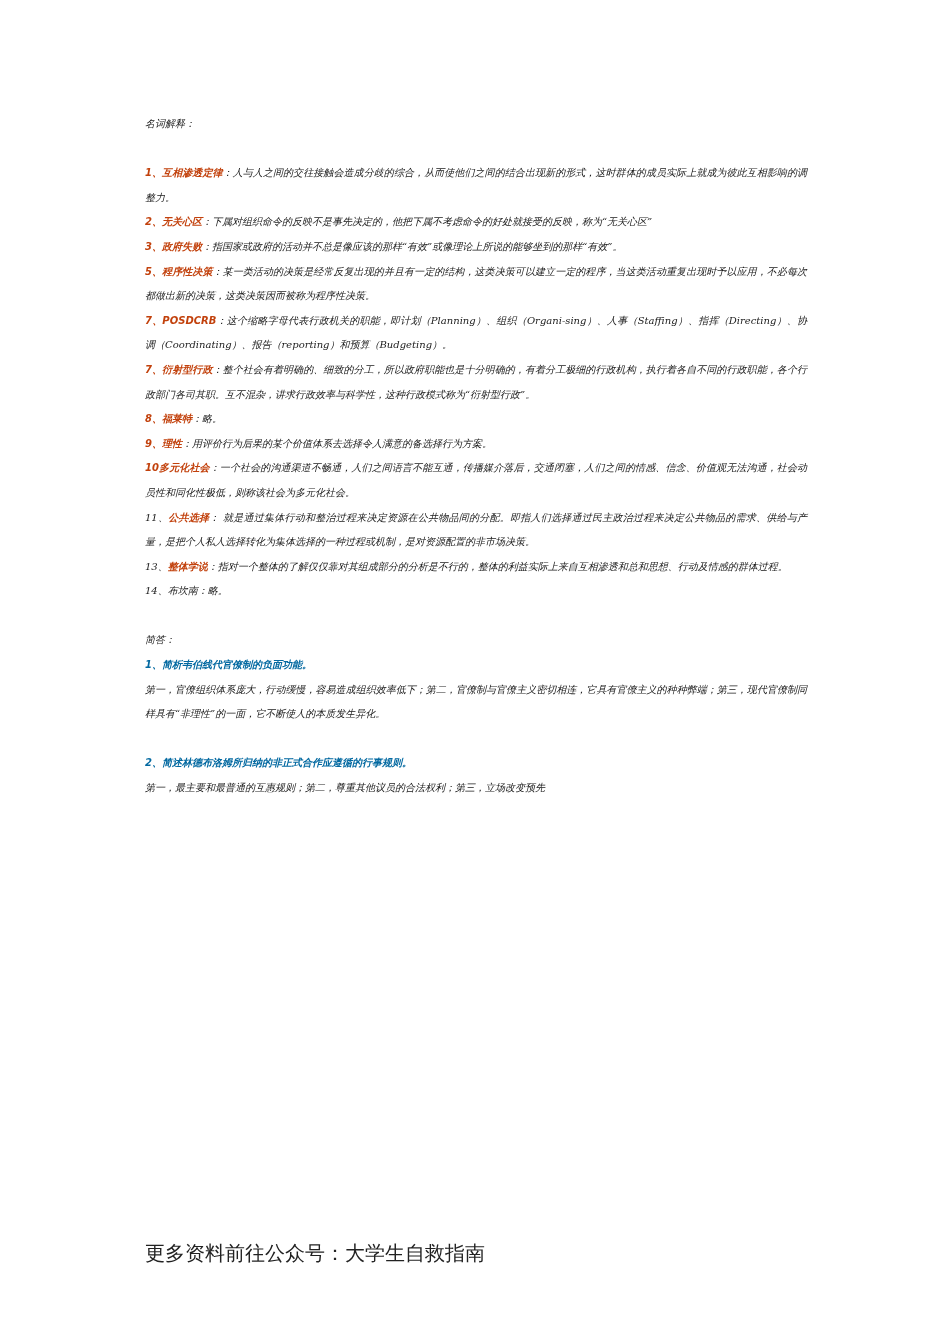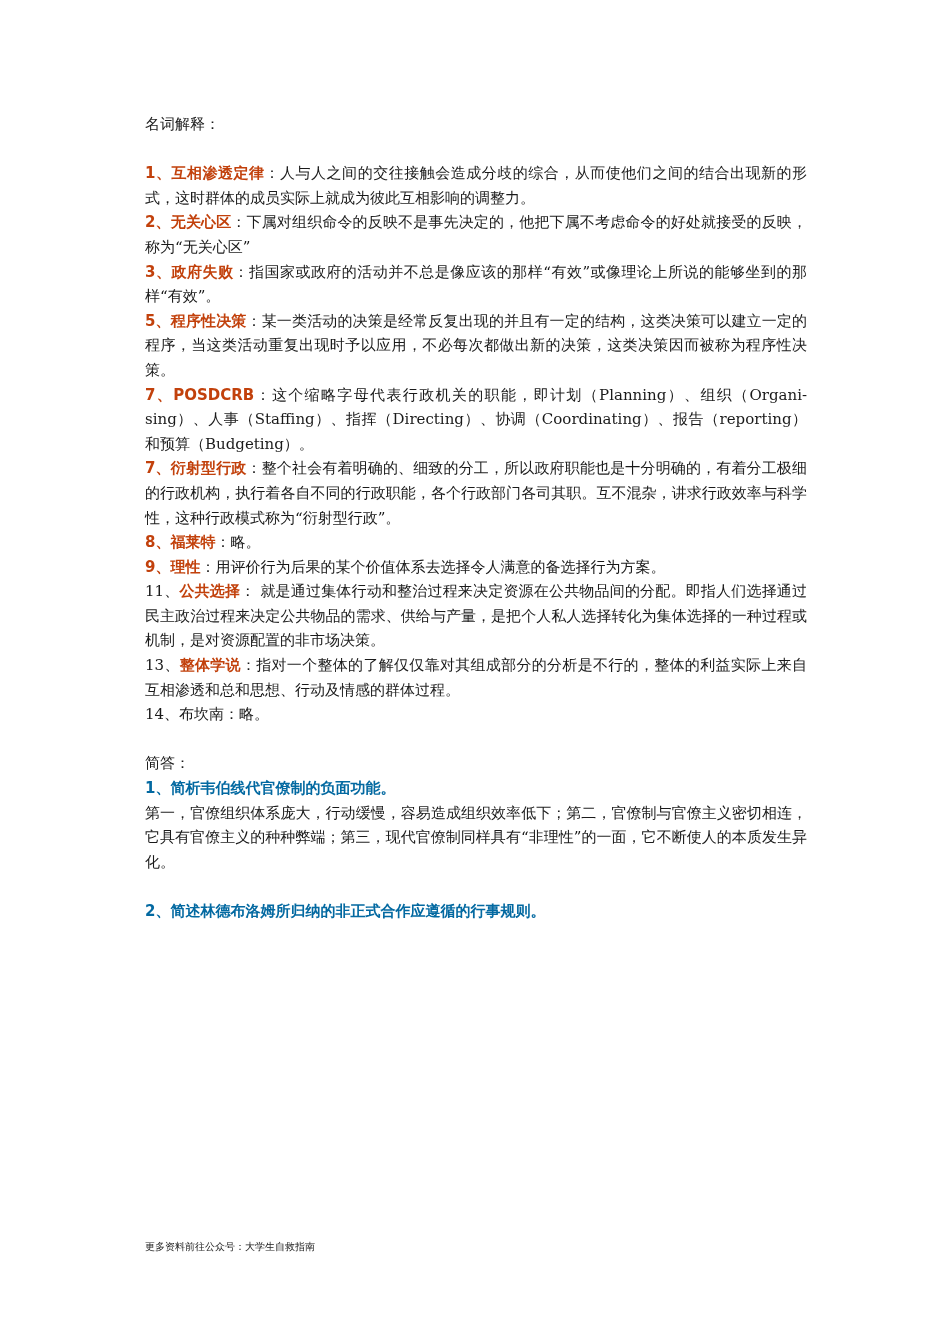--- a/index.html
+++ b/index.html
@@ -1,55 +1,58 @@
 <!DOCTYPE html>
 <html><head>
 <meta charset="utf-8">
 <style>
   html, body { margin: 0; padding: 0; background: #ffffff; }
   body { width: 950px; height: 1344px; position: relative; overflow: hidden; }
   .page {
     position: absolute; left: 145px; top: 112px; width: 662px;
     font-family: "DejaVu Serif", "Liberation Serif", serif;
-    font-size: 15px; line-height: 24.6px; color: #1a1a1a;
+    font-size: 10px; line-height: 24.6px; color: #1a1a1a;
     text-align: justify;
+    font-style: italic;
   }
   .p { margin: 0; }
   .gap { height: 24.6px; }
   .term { color: #c2410c; font-family: "DejaVu Sans", "Liberation Sans", sans-serif; font-weight: bold; }
   .q { font-family: "DejaVu Sans", "Liberation Sans", sans-serif; font-weight: bold; color: #0369a1; }
   .footer {
     position: absolute; left: 145px; top: 1240px;
     font-family: Liberation Mono, monospace;
-    font-size: 10px; color: #222;
+    font-size: 20px; color: #222;
   }
 </style>
 </head>
 <body>
 
 <div class="page">
   <p class="p">名词解释：</p>
   <div class="gap"></div>
 
   <div id="defs">
       <p class="p"><span></span><span class="term">1、互相渗透定律</span><span>：</span><span>人与人之间的交往接触会造成分歧的综合，从而使他们之间的结合出现新的形式，这时群体的成员实际上就成为彼此互相影响的调整力。</span></p>
       <p class="p"><span></span><span class="term">2、无关心区</span><span>：</span><span>下属对组织命令的反映不是事先决定的，他把下属不考虑命令的好处就接受的反映，称为“无关心区”</span></p>
       <p class="p"><span></span><span class="term">3、政府失败</span><span>：</span><span>指国家或政府的活动并不总是像应该的那样“有效”或像理论上所说的能够坐到的那样“有效”。</span></p>
       <p class="p"><span></span><span class="term">5、程序性决策</span><span>：</span><span>某一类活动的决策是经常反复出现的并且有一定的结构，这类决策可以建立一定的程序，当这类活动重复出现时予以应用，不必每次都做出新的决策，这类决策因而被称为程序性决策。</span></p>
       <p class="p"><span></span><span class="term">7、POSDCRB</span><span>：</span><span>这个缩略字母代表行政机关的职能，即计划（Planning）、组织（Organi-sing）、人事（Staffing）、指挥（Directing）、协调（Coordinating）、报告（reporting）和预算（Budgeting）。</span></p>
       <p class="p"><span></span><span class="term">7、衍射型行政</span><span>：</span><span>整个社会有着明确的、细致的分工，所以政府职能也是十分明确的，有着分工极细的行政机构，执行着各自不同的行政职能，各个行政部门各司其职。互不混杂，讲求行政效率与科学性，这种行政模式称为“衍射型行政”。</span></p>
       <p class="p"><span></span><span class="term">8、福莱特</span><span>：</span><span>略。</span></p>
       <p class="p"><span></span><span class="term">9、理性</span><span>：</span><span>用评价行为后果的某个价值体系去选择令人满意的备选择行为方案。</span></p>
+      <p class="p"><span></span><span class="term">10多元化社会</span><span>：</span><span>一个社会的沟通渠道不畅通，人们之间语言不能互通，传播媒介落后，交通闭塞，人们之间的情感、信念、价值观无法沟通，社会动员性和同化性极低，则称该社会为多元化社会。</span></p>
       <p class="p"><span>11、</span><span class="term">公共选择</span><span>：</span><span>  就是通过集体行动和整治过程来决定资源在公共物品间的分配。即指人们选择通过民主政治过程来决定公共物品的需求、供给与产量，是把个人私人选择转化为集体选择的一种过程或机制，是对资源配置的非市场决策。</span></p>
       <p class="p"><span>13、</span><span class="term">整体学说</span><span>：</span><span>指对一个整体的了解仅仅靠对其组成部分的分析是不行的，整体的利益实际上来自互相渗透和总和思想、行动及情感的群体过程。</span></p>
       <p class="p"><span>14、布坎南：略。</span><span class="term"></span><span></span><span></span></p>
     </div>
 
   <div class="gap"></div>
   <p class="p">简答：</p>
 
   <p class="p q">1、简析韦伯线代官僚制的负面功能。</p>
   <p class="p">第一，官僚组织体系庞大，行动缓慢，容易造成组织效率低下；第二，官僚制与官僚主义密切相连，它具有官僚主义的种种弊端；第三，现代官僚制同样具有“非理性”的一面，它不断使人的本质发生异化。</p>
   <div class="gap"></div>
   <p class="p q">2、简述林德布洛姆所归纳的非正式合作应遵循的行事规则。</p>
+  <p class="p">第一，最主要和最普通的互惠规则；第二，尊重其他议员的合法权利；第三，立场改变预先</p>
 </div>
 
 <div class="footer">更多资料前往公众号：大学生自救指南</div>
 
 </body></html>

